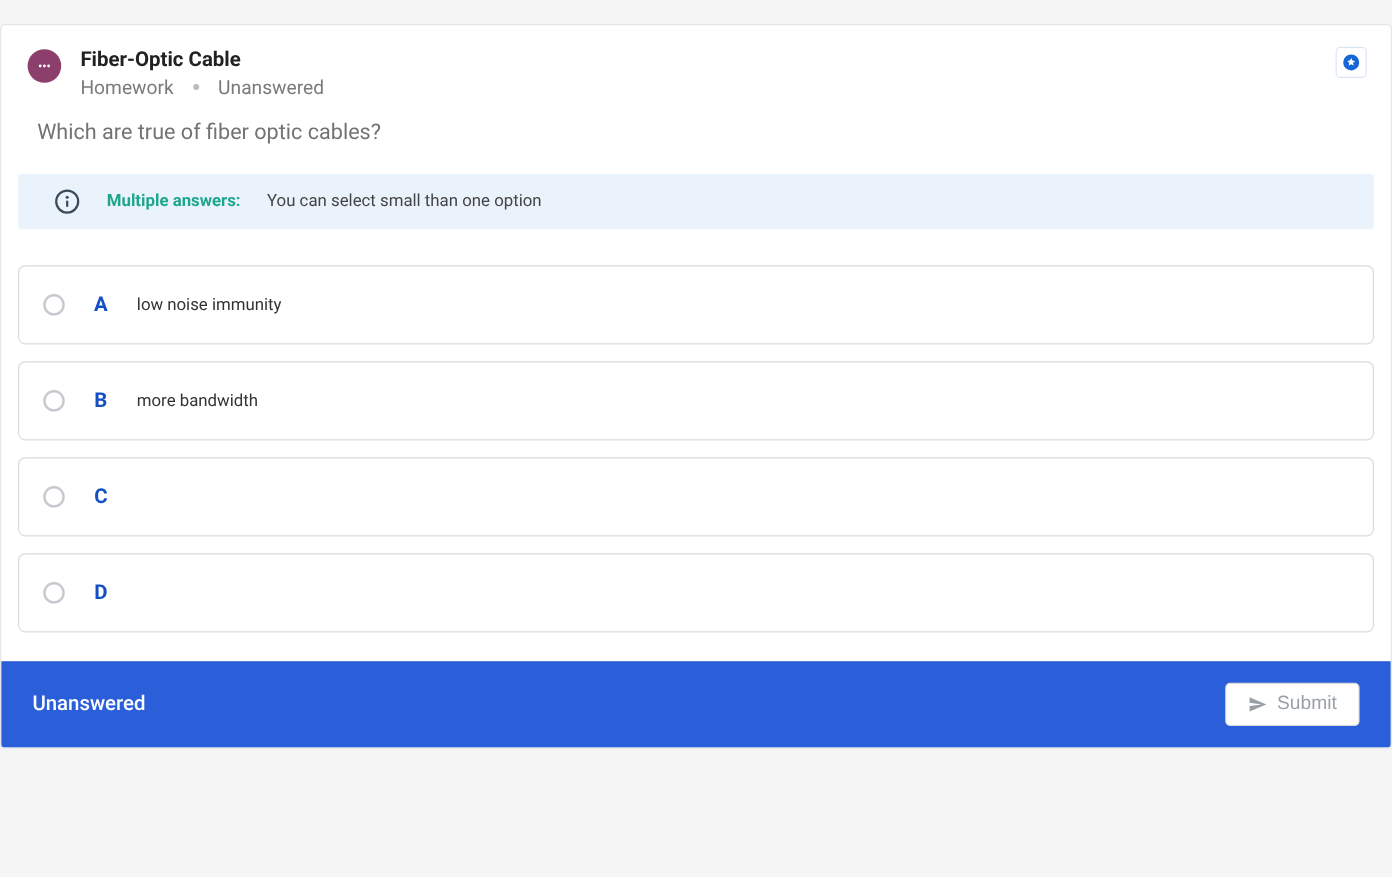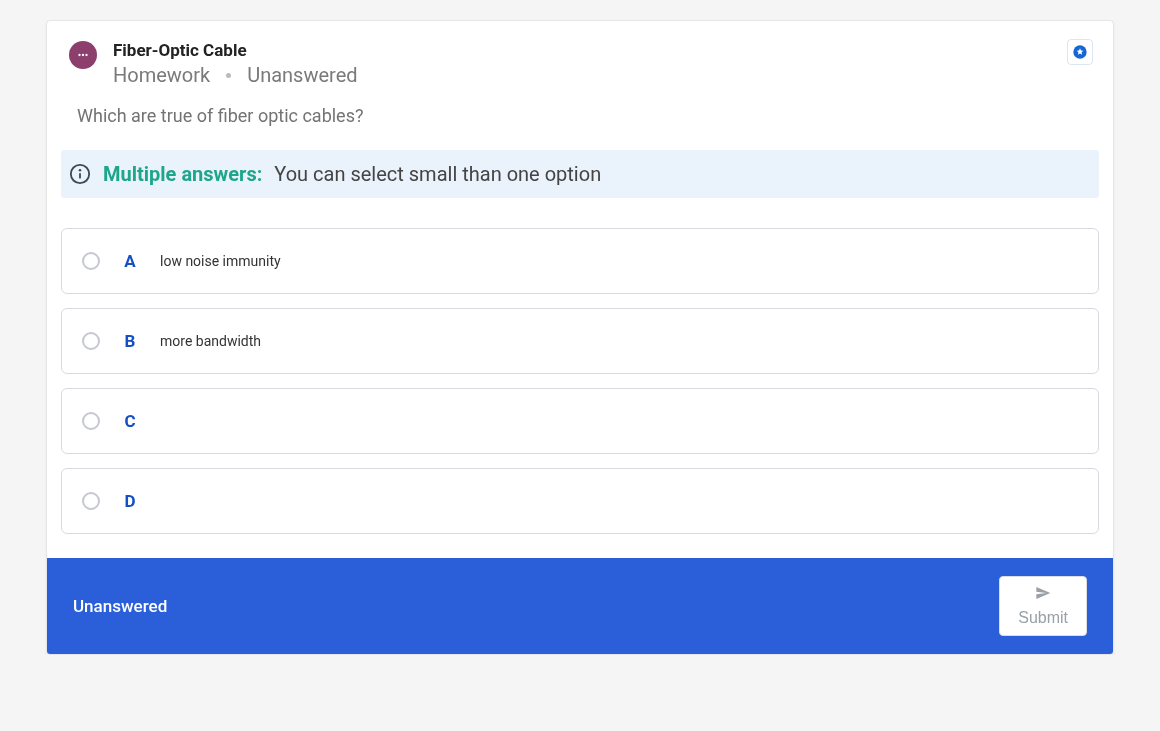--- a/index.html
+++ b/index.html
@@ -2,21 +2,21 @@
 <html><head>
 <meta charset="utf-8">
 <style>
   * { box-sizing: border-box; margin: 0; padding: 0; }
   body {
     font-family: -apple-system, BlinkMacSystemFont, "Segoe UI", Roboto, "Helvetica Neue", Arial, sans-serif;
     background: #f5f5f5;
     padding: 20px 0 0 0;
   }
   .card {
-    width: 1068px;
+    width: 1160px;
     margin: 0 auto;
     background: #fff;
     border: 1px solid #e6e6e6;
     border-radius: 4px;
     box-shadow: 0 1px 3px rgba(0,0,0,0.05);
     overflow: hidden;
   }
   .header {
     display: flex;
     align-items: flex-start;
@@ -37,21 +37,21 @@
   }
   .chat-icon svg { width: 14px; height: 14px; }
   .title-block { flex: 1; }
   .title {
     font-size: 17px;
     font-weight: 700;
     color: #222;
     line-height: 1.3;
   }
   .subtitle {
-    font-size: 20px;
+    font-size: 16px;
     color: #7a7a7a;
     margin-top: 2px;
     display: flex;
     align-items: center;
     gap: 16px;
   }
   .dot-sep {
     width: 5px; height: 5px; background: #bbb; border-radius: 50%; display: inline-block;
   }
   .star-btn {
@@ -71,25 +71,25 @@
   .star-btn svg { width: 16px; height: 16px; }
   .question {
     padding: 8px 30px 24px 30px;
     font-size: 18px;
     color: #737373;
   }
   .info-bar {
     margin: 0 14px 30px 14px;
     background: #eaf3fb;
     border-radius: 3px;
-    padding: 12px 8px;
-    display: flex;
-    align-items: center;
-    gap: 12px;
-    font-size: 20px;
+    padding: 12px 30px;
+    display: flex;
+    align-items: center;
+    gap: 22px;
+    font-size: 14px;
   }
   .info-icon {
     width: 22px; height: 22px;
     flex-shrink: 0;
   }
   .info-label {
     font-weight: 700;
     color: #1ea68c;
   }
   .info-text { color: #444; }
@@ -142,21 +142,20 @@
     background: #fff;
     border: 1px solid #dcdcdc;
     border-radius: 4px;
     padding: 8px 18px;
     font-size: 16px;
     color: #9aa0a8;
     display: flex;
     align-items: center;
     gap: 8px;
     cursor: pointer;
-    flex-direction: column;
   }
   .submit-btn svg { width: 16px; height: 16px; }
 </style>
 </head>
 <body>
 
 <div class="card">
 
   <div class="header">
     <div class="chat-icon">

